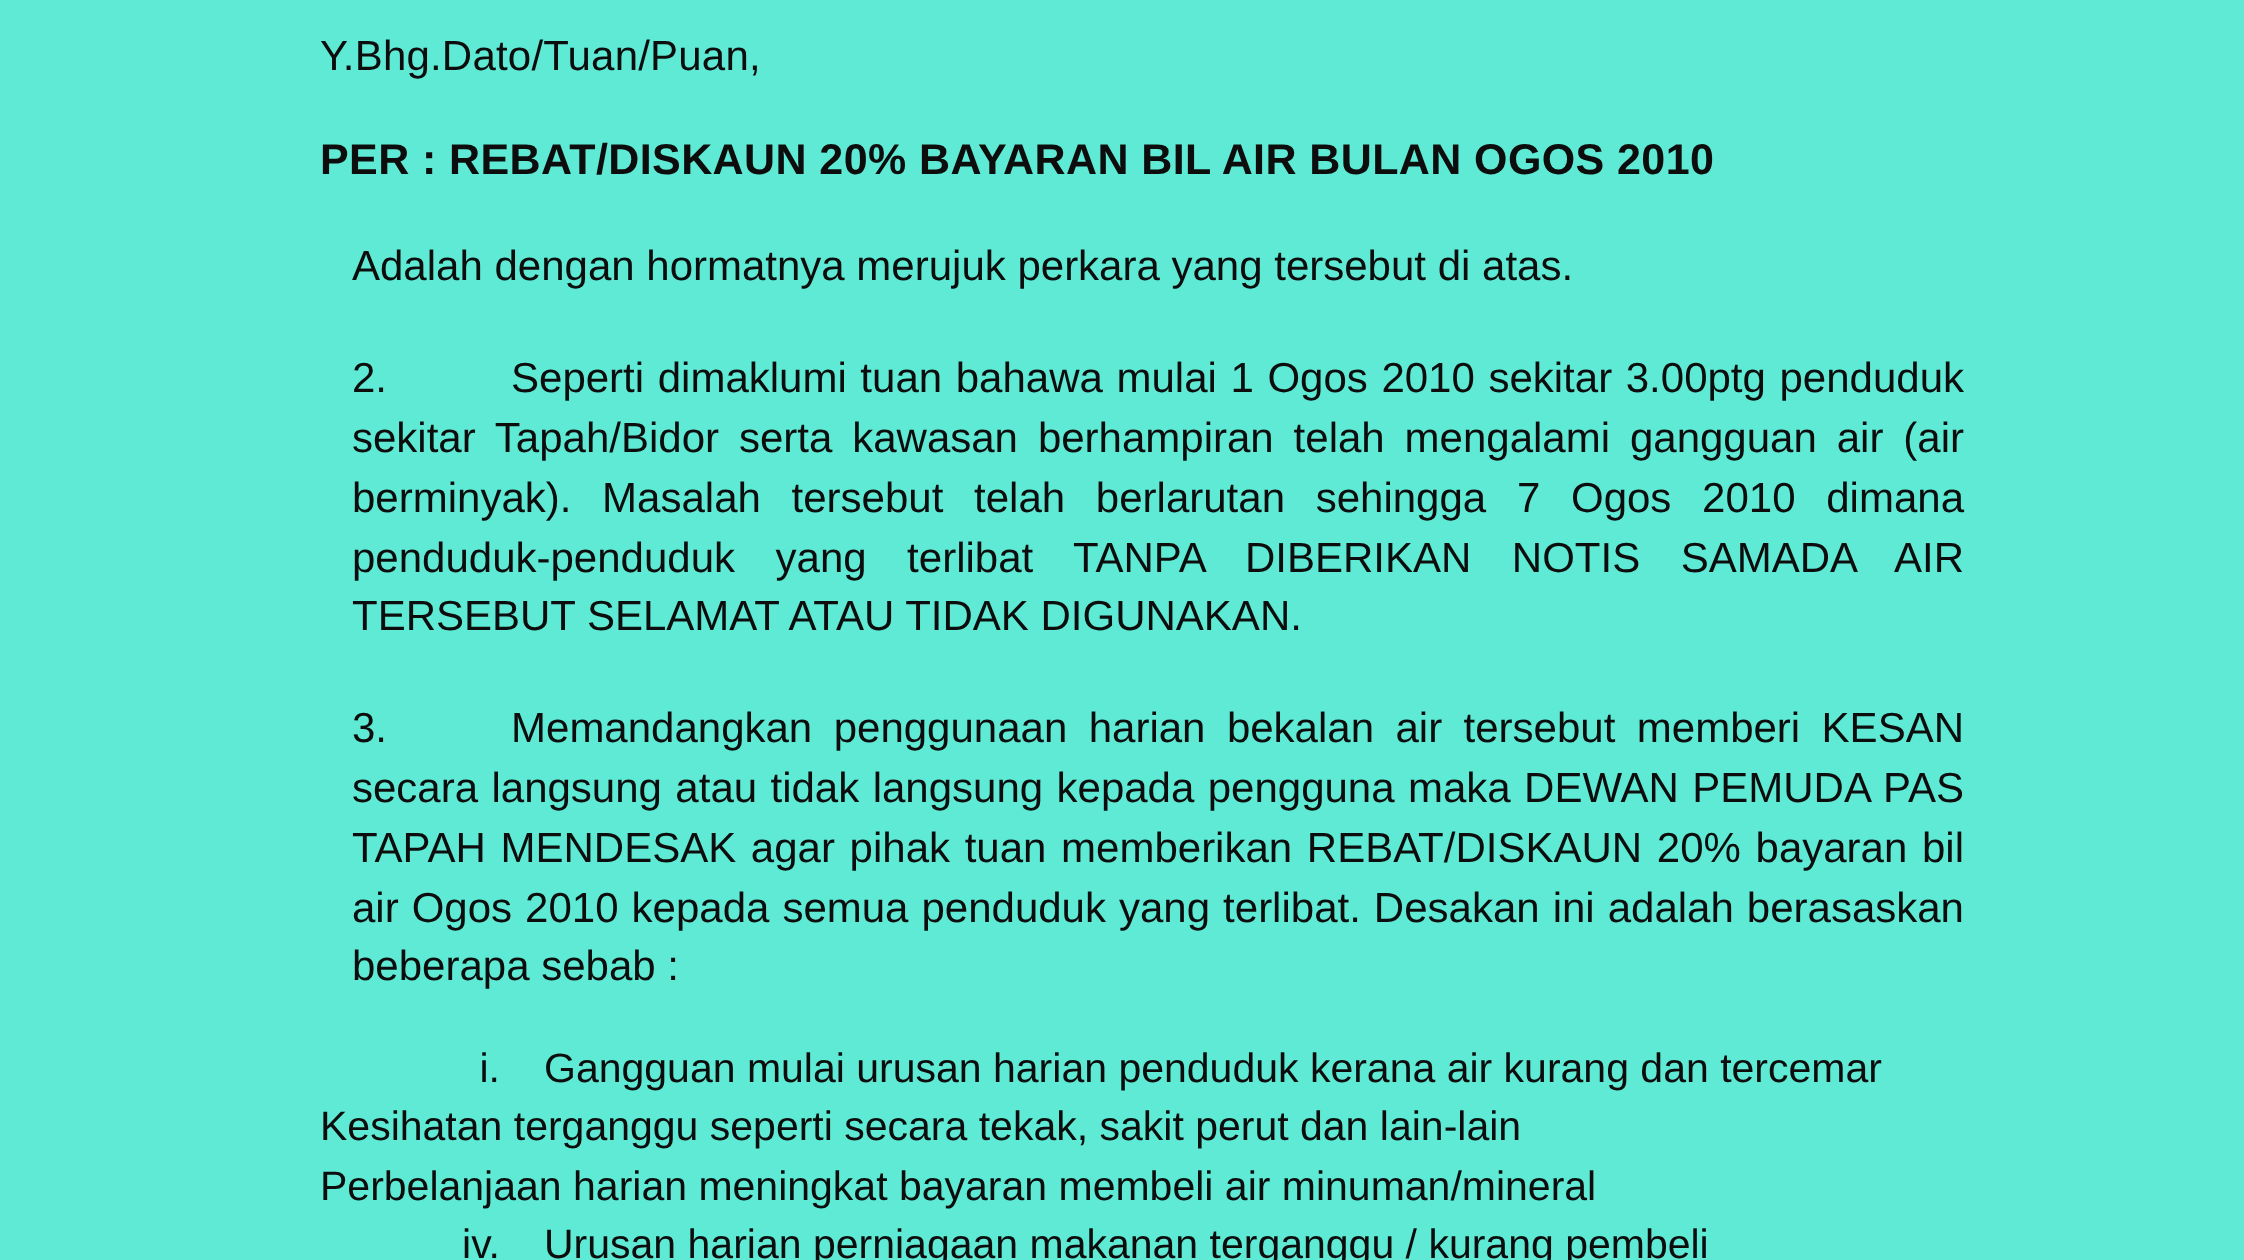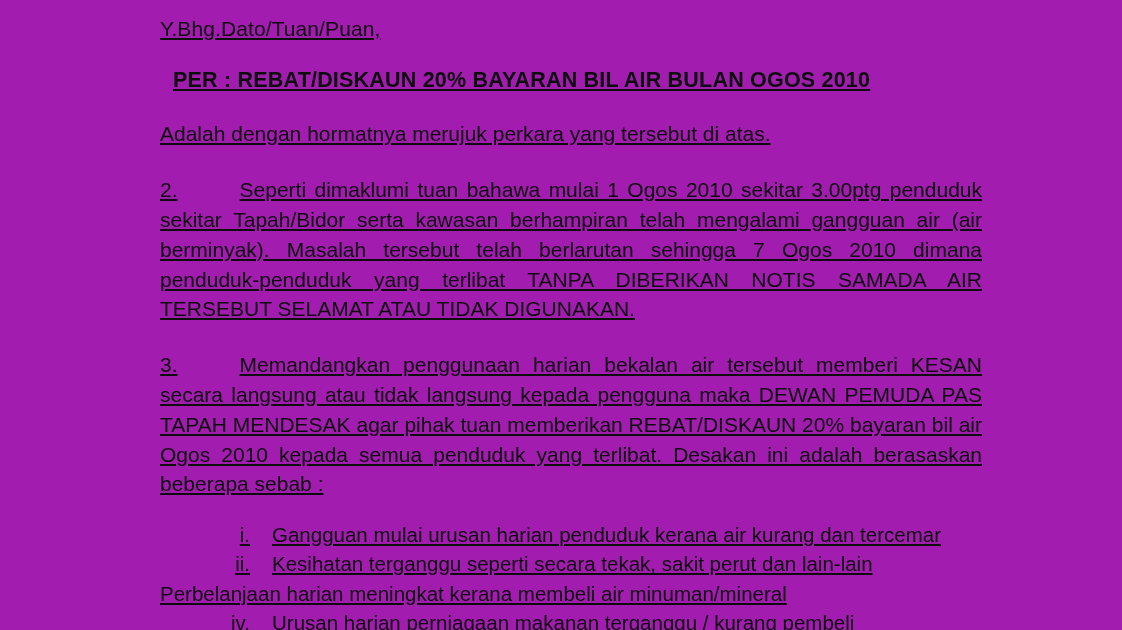--- a/index.html
+++ b/index.html
@@ -11,41 +11,40 @@
     width: 1122px;
     height: 630px;
     overflow: hidden;
     font-family: "Liberation Sans", sans-serif;
     color: #0d0d0d;
   }
   .page {
     position: relative;
     width: 1122px;
     height: 630px;
-    background: #a21caf;
+    background: #5eead4;
     box-sizing: border-box;
     padding: 8px 140px 0 160px;
-    text-decoration: underline;
   }
   .salutation {
     font-size: 21px;
     line-height: 1.25;
     margin: 8px 0 0 0;
     letter-spacing: 0.1px;
   }
   .subject {
     font-size: 21.5px;
     font-weight: bold;
-    margin: 26px 0 0 13px;
+    margin: 26px 0 0 0;
     letter-spacing: 0.2px;
   }
   .para {
     font-size: 21px;
     line-height: 1.42;
-    margin: 26px 0 0 0;
+    margin: 26px 0 0 16px;
     text-align: justify;
     text-justify: inter-word;
   }
   .para.opening {
     text-align: left;
   }
   .numbered {
     position: relative;
     padding-left: 0;
   }
@@ -91,25 +90,24 @@
   <p class="para numbered"><span>2.</span><span class="num-indent"></span><span>Seperti dimaklumi tuan bahawa mulai 1 Ogos 2010 sekitar 3.00ptg penduduk sekitar Tapah/Bidor serta kawasan berhampiran telah mengalami gangguan air (air berminyak). Masalah tersebut telah berlarutan sehingga 7 Ogos 2010 dimana penduduk-penduduk yang terlibat TANPA DIBERIKAN NOTIS SAMADA AIR TERSEBUT SELAMAT ATAU TIDAK DIGUNAKAN.</span></p>
 
   <p class="para numbered"><span>3.</span><span class="num-indent"></span><span>Memandangkan penggunaan harian bekalan air tersebut memberi KESAN secara langsung atau tidak langsung kepada pengguna maka DEWAN PEMUDA PAS TAPAH MENDESAK agar pihak tuan memberikan REBAT/DISKAUN 20% bayaran bil air Ogos 2010 kepada semua penduduk yang terlibat. Desakan ini adalah berasaskan beberapa sebab :</span></p>
 
   <ul class="list">
     <li>
       <span class="marker">i.</span>
       <span class="txt">Gangguan mulai urusan harian penduduk kerana air kurang dan tercemar</span>
     </li>
     <li>
-      <span class="marker">ii.</span>
       <span class="txt">Kesihatan terganggu seperti secara tekak, sakit perut dan lain-lain</span>
     </li>
     <li>
-      <span class="txt">Perbelanjaan harian meningkat kerana membeli air minuman/mineral</span>
+      <span class="txt">Perbelanjaan harian meningkat bayaran membeli air minuman/mineral</span>
     </li>
     <li>
       <span class="marker">iv.</span>
       <span class="txt">Urusan harian perniagaan makanan terganggu / kurang pembeli</span>
     </li>
   </ul>
 
 </div>
 
 </body></html>

